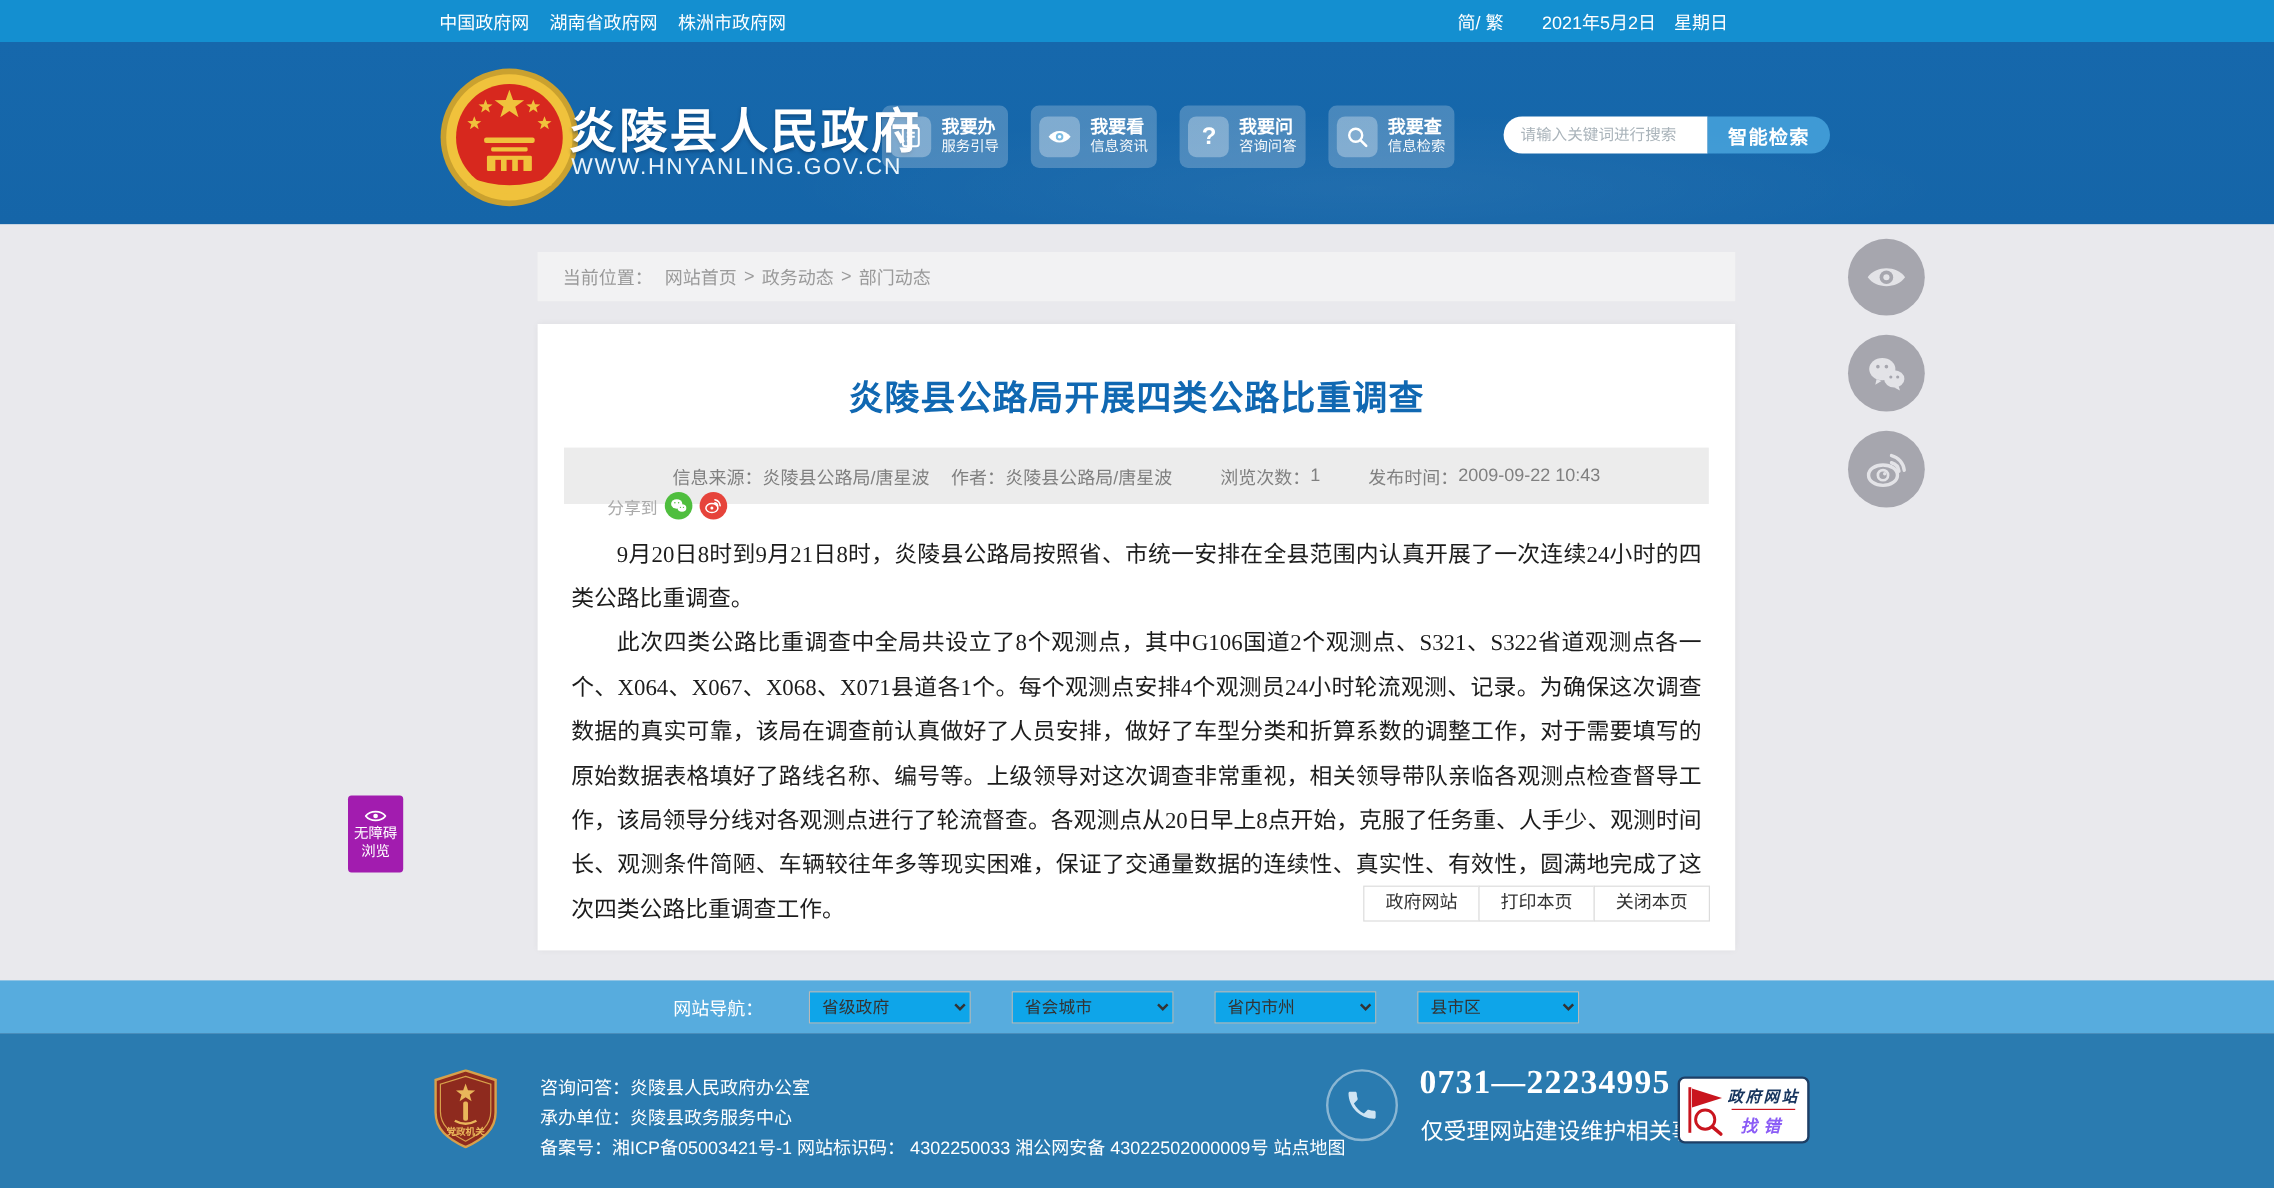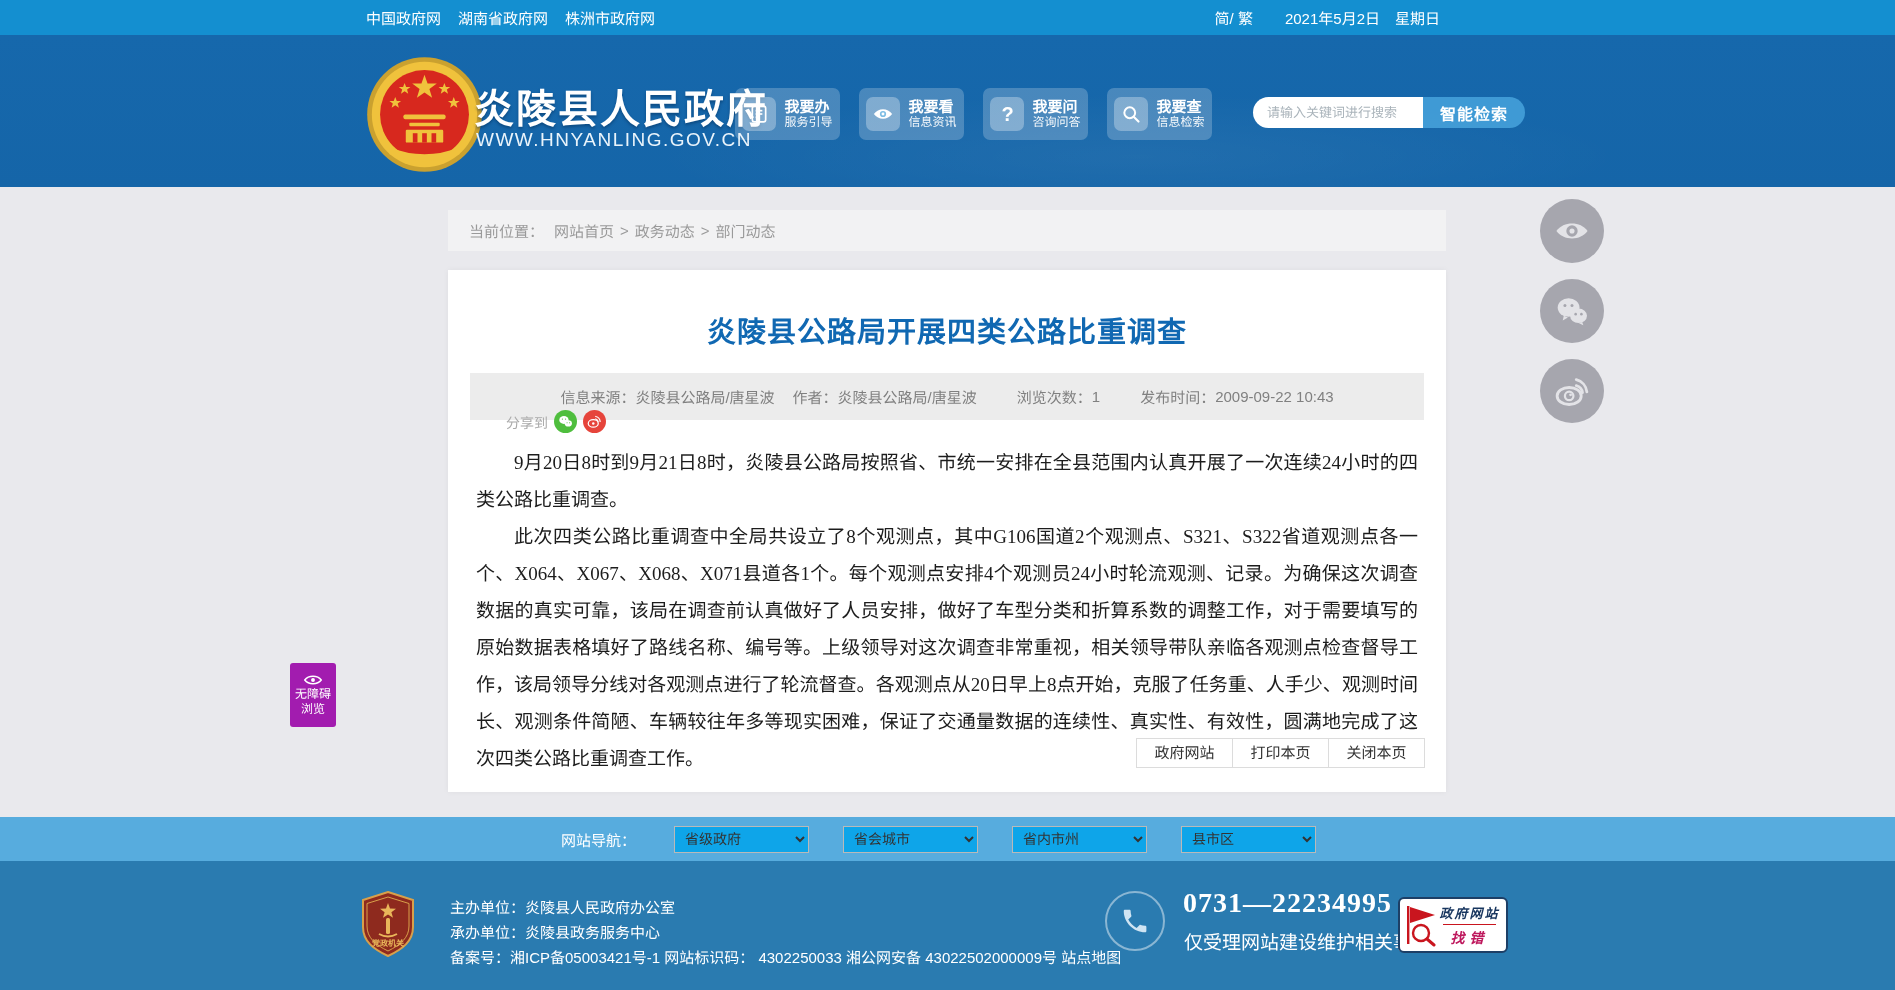--- a/index.html
+++ b/index.html
@@ -86,21 +86,21 @@
             border:2px solid rgba(255,255,255,0.45); display:flex; align-items:center; justify-content:center; }
   .phone-number { position:absolute; left:1183px; top:26px; font-family:"Liberation Serif","DejaVu Serif",serif;
             font-size:28px; font-weight:bold; letter-spacing:1px; }
   .phone-note { position:absolute; left:1184px; top:66px; font-size:19px; }
   .err-badge { position:absolute; left:1398px; top:36px; width:110px; height:56px; background:#fff;
             border:2px solid #1d3f66; border-radius:6px; display:flex; align-items:center;
             padding:3px 6px 3px 3px; cursor:pointer; }
   .err-texts { flex:1; text-align:center;font-style:italic; }
   .err-l1 { font-size:13px; font-weight:bold; color:#17355e; letter-spacing:2px; }
   .err-div { height:1px; background:#c9151e; margin:2px 4px; }
-  .err-l2 { font-size:14px; font-weight:bold; color:#be185d; letter-spacing:5px; }
+  .err-l2 { font-size:14px; font-weight:bold; color:#8b5cf6; letter-spacing:5px; }
 </style>
 </head>
 <body>
 
 <div class="page">
 
   <div class="topbar">
     <a href="#">中国政府网</a>
     <a href="#">湖南省政府网</a>
     <a href="#">株洲市政府网</a>
@@ -302,21 +302,21 @@
   <div class="footer">
     <svg class="gov-shield" width="54" height="66" viewBox="0 0 54 66">
       <path d="M27 1 L52 9 V36 C52 50 42 58 27 65 C12 58 2 50 2 36 V9 Z" fill="#8e2a1e" stroke="#d8a04a" stroke-width="2"></path>
       <path d="M27 6 L48 12.5 V35 C48 46.5 40 53.5 27 60 C14 53.5 6 46.5 6 35 V12.5 Z" fill="none" stroke="#d8a04a" stroke-width="1"></path>
       <polygon points="27,12 29,17.5 35,17.7 30.4,21.2 32,26.8 27,23.4 22,26.8 23.6,21.2 19,17.7 25,17.5" fill="#e9b65a"></polygon>
       <rect x="25" y="27" width="4" height="16" rx="1.5" fill="#e9b65a"></rect>
       <path d="M18 43 Q27 48 36 43" fill="none" stroke="#e9b65a" stroke-width="2"></path>
       <text x="27" y="55" text-anchor="middle" font-size="8" fill="#e9b65a" font-weight="bold">党政机关</text>
     </svg>
     <div class="footer-lines">
-      <div><span>主办单位：</span><span>炎陵县人民政府办公室</span></div>
+      <div><span>咨询问答：</span><span>炎陵县人民政府办公室</span></div>
       <div><span>承办单位：</span><span>炎陵县政务服务中心</span></div>
       <div><span>备案号：</span><span>湘ICP备05003421号-1 网站标识码： 4302250033 湘公网安备 43022502000009号</span> <a href="#">站点地图</a></div>
     </div>
     <div class="phone-circle">
       <svg width="30" height="30" viewBox="0 0 24 24">
           <path d="M6.6 10.8c1.5 2.9 3.8 5.2 6.7 6.7l2.2-2.2c.3-.3.7-.4 1-.2 1.1.4 2.4.6 3.6.6.6 0 1 .4 1 1V20c0 .6-.4 1-1 1C10.8 21 3 13.2 3 4c0-.6.4-1 1-1h3.5c.6 0 1 .4 1 1 0 1.3.2 2.5.6 3.6.1.3 0 .7-.2 1l-2.3 2.2z" fill="#cfe4f3"></path>
         </svg>
     </div>
     <div class="phone-number">0731—22234995</div>
     <div class="phone-note">仅受理网站建设维护相关事宜</div>

